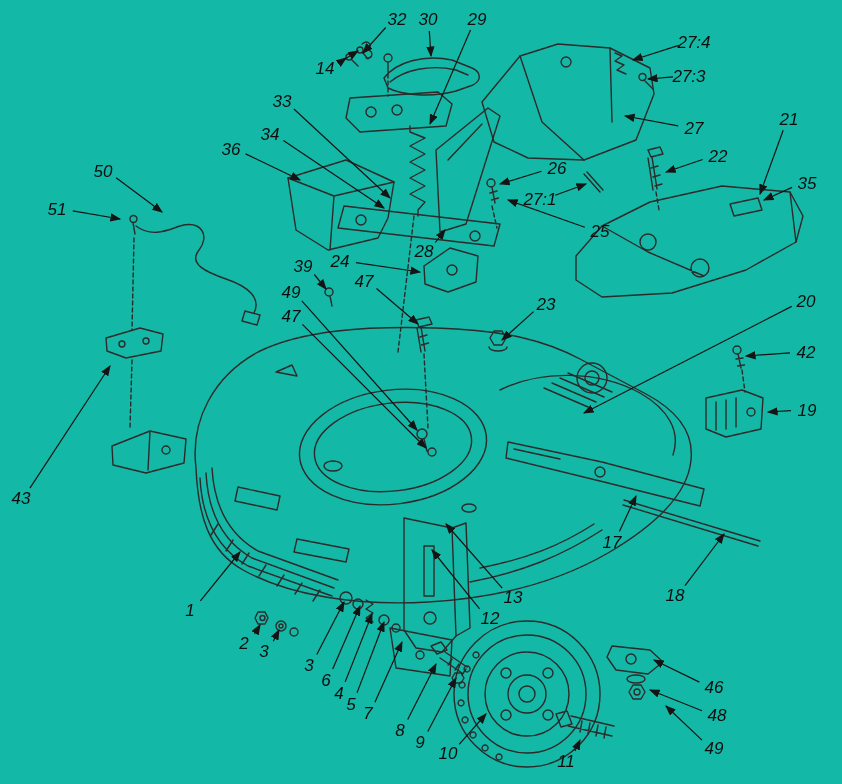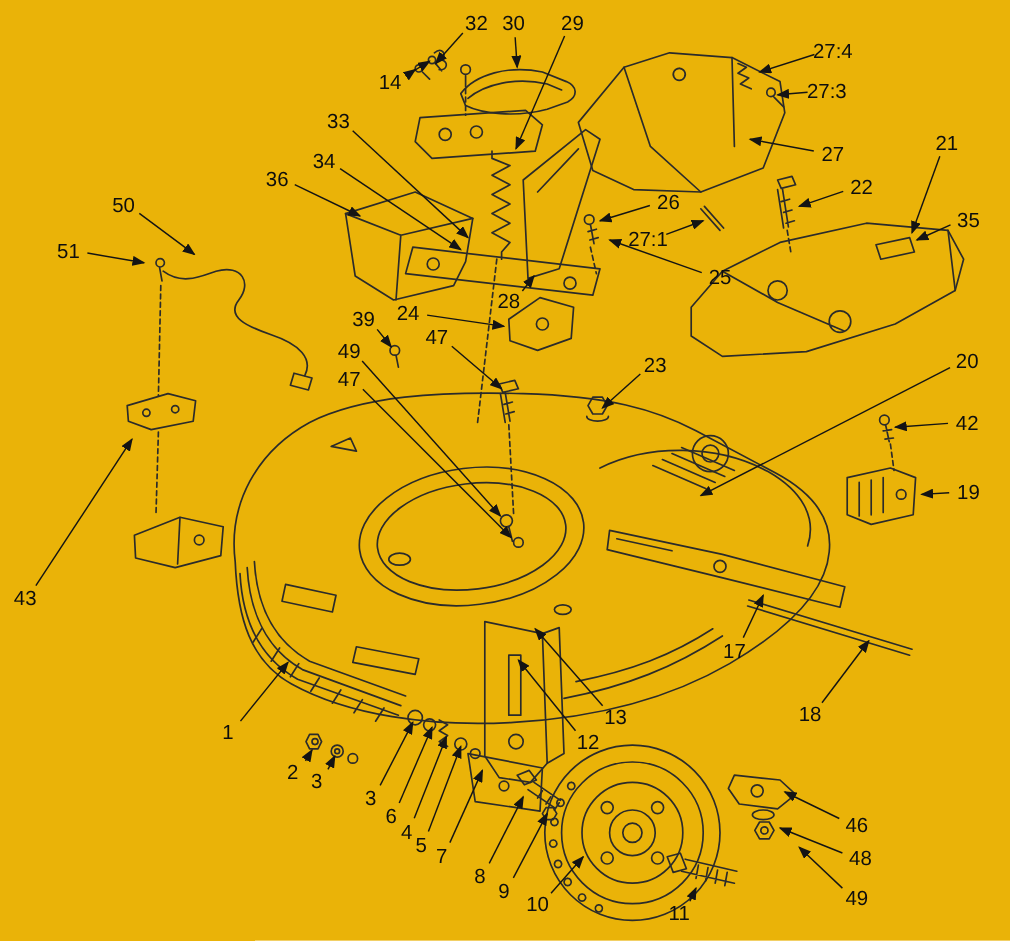--- a/index.html
+++ b/index.html
@@ -1,22 +1,23 @@
 <!DOCTYPE html>
 <html><head>
 <meta charset="utf-8">
 <style>
   html, body { margin: 0; padding: 0; background: #ffffff; }
   .stage {
     position: relative;
     width: 842px;
     height: 784px;
-    background: #eab308;
+    background: #14b8a6;
     overflow: hidden;
     font-family: "Liberation Sans", sans-serif;
+    font-style: italic;
   }
   svg { display: block; }
   #artwork path, #artwork circle, #artwork ellipse, #artwork rect {
     fill: none;
     stroke: #2b2b2b;
     stroke-width: 1.4;
     stroke-linejoin: round;
     stroke-linecap: round;
   }
   #leaders line { stroke: #141414; stroke-width: 1.2; }

